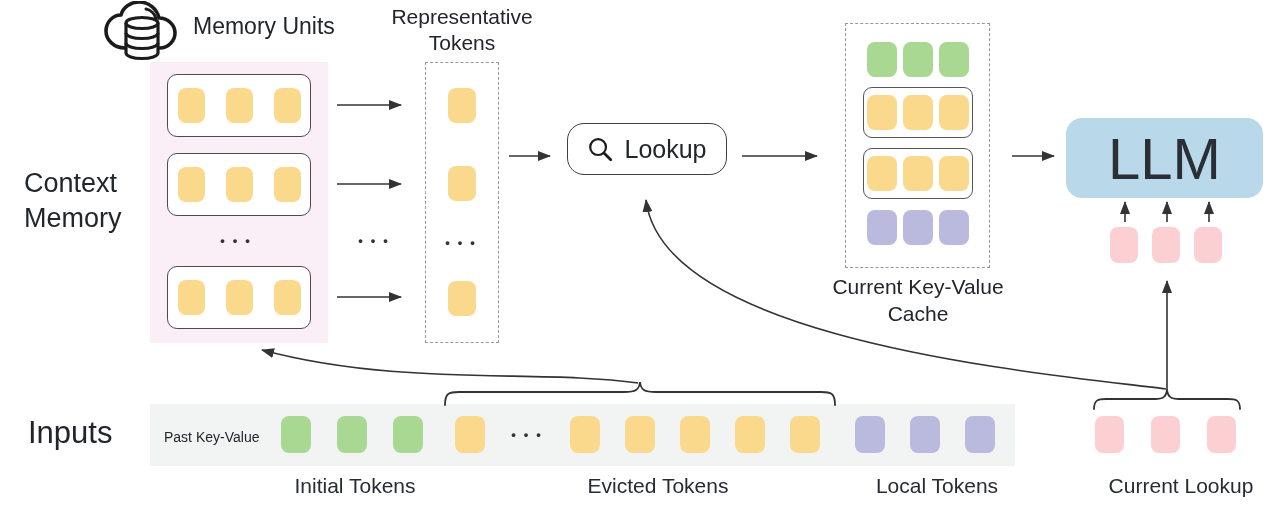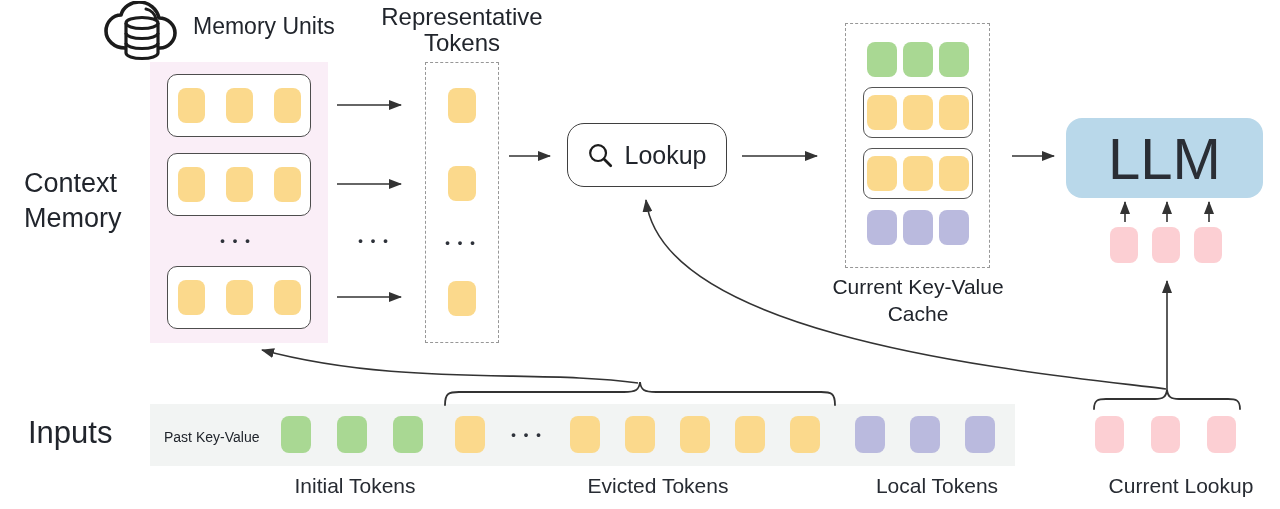--- a/index.html
+++ b/index.html
@@ -70,29 +70,29 @@
     <div class="dots" style="left:87px;top:178px;">•••</div>
     <div class="unit-row" style="top:204px;">
       <span></span>
         <span></span>
         <span></span>
     </div>
   </div>
 
   <div class="dots" style="left:375px;top:240px;">•••</div>
 
-  <div class="abs lbl" style="left:462px;top:4px;transform:translateX(-50%);width:190px;text-align:center;font-size:24px;line-height:26px;">Representative Tokens</div>
+  <div class="abs lbl" style="left:462px;top:4px;transform:translateX(-50%);width:190px;text-align:center;font-size:21px;line-height:26px;">Representative Tokens</div>
   <div class="dashed-box" style="left:425px;top:62px;width:74px;height:281px;">
     <span class="tk c-y" style="left:22px;top:25px;width:28px;height:35px;"></span>
     <span class="tk c-y" style="left:22px;top:103px;width:28px;height:35px;"></span>
     <div class="dots" style="left:36px;top:179px;">•••</div>
     <span class="tk c-y" style="left:22px;top:218px;width:28px;height:35px;"></span>
   </div>
 
-  <div class="abs" style="left:567px;top:123px;width:160px;height:64px;background:#fff;border:1.7px solid #3f3f3f;border-radius:17px;box-sizing:border-box;display:flex;align-items:center;justify-content:center;gap:10px;">
+  <div class="abs" style="left:567px;top:123px;width:160px;height:52px;background:#fff;border:1.7px solid #3f3f3f;border-radius:17px;box-sizing:border-box;display:flex;align-items:center;justify-content:center;gap:10px;">
     <svg width="27" height="27" viewBox="0 0 28 28">
       <circle cx="11.5" cy="11.5" r="8.2" fill="none" stroke="#1c1c1c" stroke-width="2.3"></circle>
       <line x1="17.6" y1="17.6" x2="24.6" y2="24.6" stroke="#1c1c1c" stroke-width="2.8" stroke-linecap="round"></line>
     </svg>
     <span class="lbl" style="font-size:25px;">Lookup</span>
   </div>
 
   <div class="dashed-box" style="left:845px;top:23px;width:145px;height:245px;">
     <div class="cache-row" style="top:18px;">
       <span class="c-g"></span>

